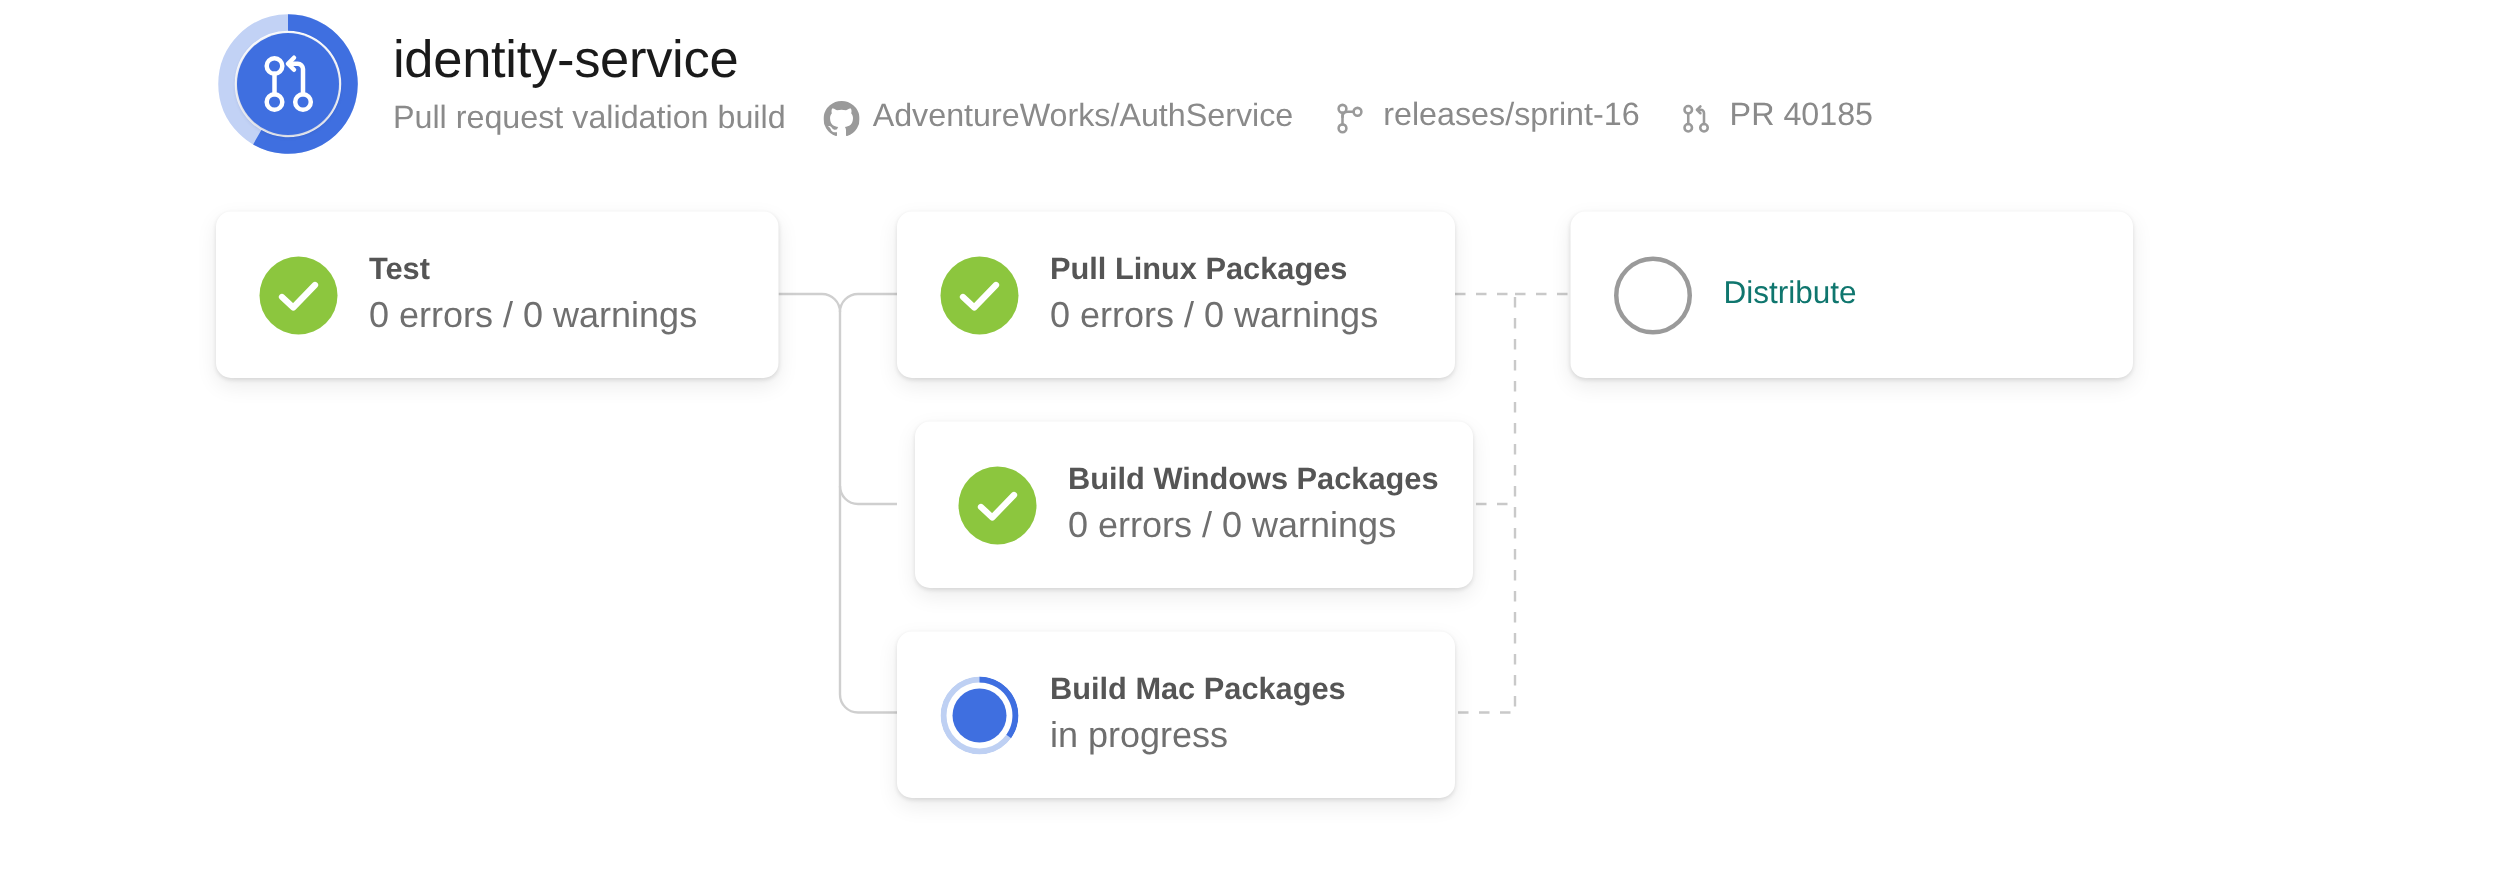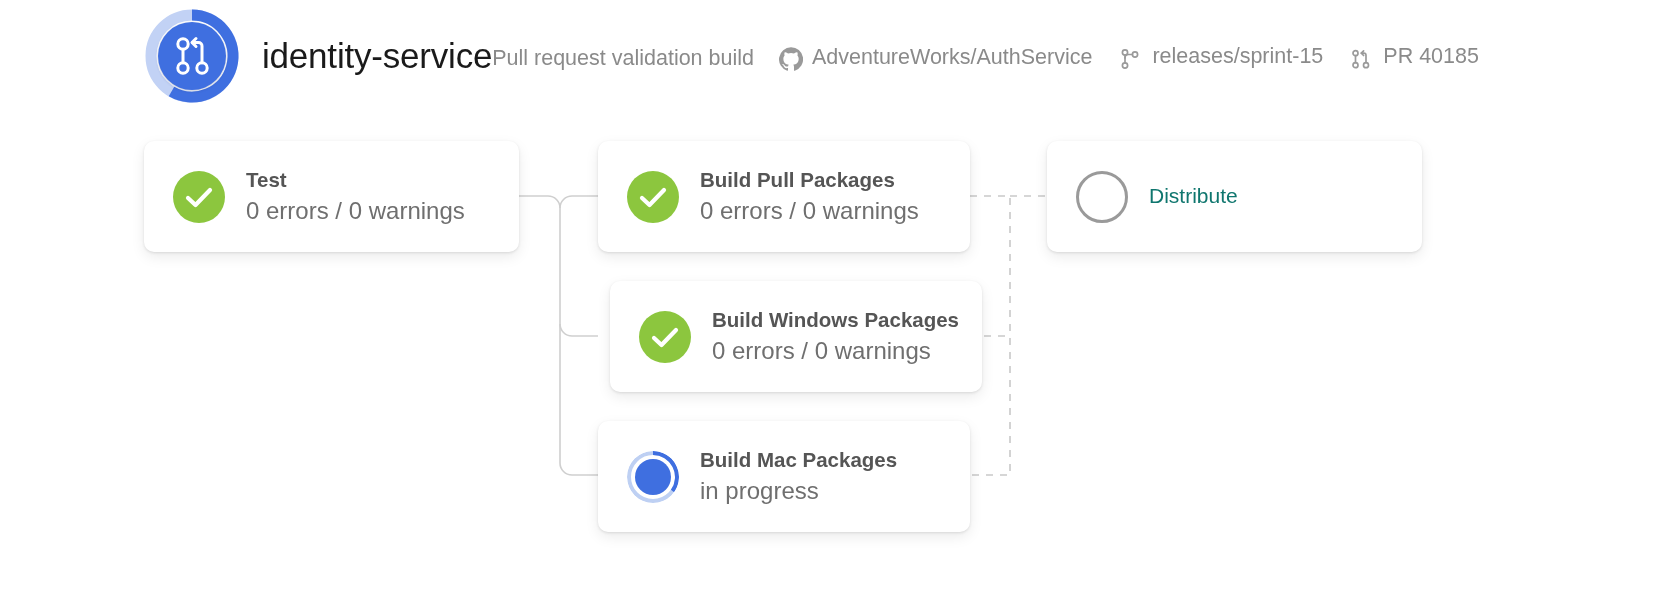--- a/index.html
+++ b/index.html
@@ -53,21 +53,21 @@
   }
   .build-logo .glyph {
     position: absolute;
     left: 14px;
     top: 14px;
     width: 68px;
     height: 68px;
   }
   .header-text {
     display: flex;
-    flex-direction: row;
+    flex-direction: column;
     justify-content: center;
   }
   .build-title {
     font-size: 35px;
     color: #1a1a1a;
     font-weight: 400;
     line-height: 1.15;
     letter-spacing: -0.2px;
     white-space: nowrap;
   }
@@ -229,21 +229,21 @@
             <svg width="26" height="26" viewBox="0 0 26 26" aria-hidden="true">
               <g fill="none" stroke="#9a9a9a" stroke-width="1.7" stroke-linecap="round">
                 <circle cx="8" cy="6.5" r="2.6"></circle>
                 <circle cx="8" cy="19.5" r="2.6"></circle>
                 <circle cx="18" cy="8.5" r="2.6"></circle>
                 <line x1="8" y1="9.1" x2="8" y2="16.9"></line>
                 <path d="M 15.4 8.5 L 11.5 8.5 A 3.5 3.5 0 0 0 8 12"></path>
               </g>
             </svg>
           </span>
-          <span>releases/sprint-15</span>
+          <span>releases/sprint-16</span>
         </div>
 
         <div class="meta-item">
           <span class="meta-icon">
             <svg width="26" height="26" viewBox="0 0 26 26" aria-hidden="true">
               <g fill="none" stroke="#9a9a9a" stroke-width="1.7" stroke-linecap="round" stroke-linejoin="round">
                 <circle cx="7.5" cy="19.2" r="2.5"></circle>
                 <circle cx="7.5" cy="7.2" r="2.5"></circle>
                 <circle cx="18" cy="19.2" r="2.5"></circle>
                 <line x1="7.5" y1="9.7" x2="7.5" y2="16.7"></line>
@@ -291,21 +291,21 @@
     </div>
 
     <div class="stage-card" style="left:598px; top:141px; width:372px; height:111px;">
       <div class="stage-inner">
         <div class="status-icon success">
           <svg width="52" height="52" viewBox="0 0 52 52" aria-hidden="true">
             <polyline points="15,27 22.5,34 37,19" fill="none" stroke="#ffffff" stroke-width="4.2" stroke-linecap="round" stroke-linejoin="round"></polyline>
           </svg>
         </div>
         <div class="stage-labels">
-          <div class="stage-name">Build Pull Packages</div>
+          <div class="stage-name">Pull Linux Packages</div>
           <div class="stage-status">0 errors / 0 warnings</div>
         </div>
       </div>
     </div>
 
     <div class="stage-card" style="left:610px; top:281px; width:372px; height:111px;">
       <div class="stage-inner">
         <div class="status-icon success">
           <svg width="52" height="52" viewBox="0 0 52 52" aria-hidden="true">
             <polyline points="15,27 22.5,34 37,19" fill="none" stroke="#ffffff" stroke-width="4.2" stroke-linecap="round" stroke-linejoin="round"></polyline>

